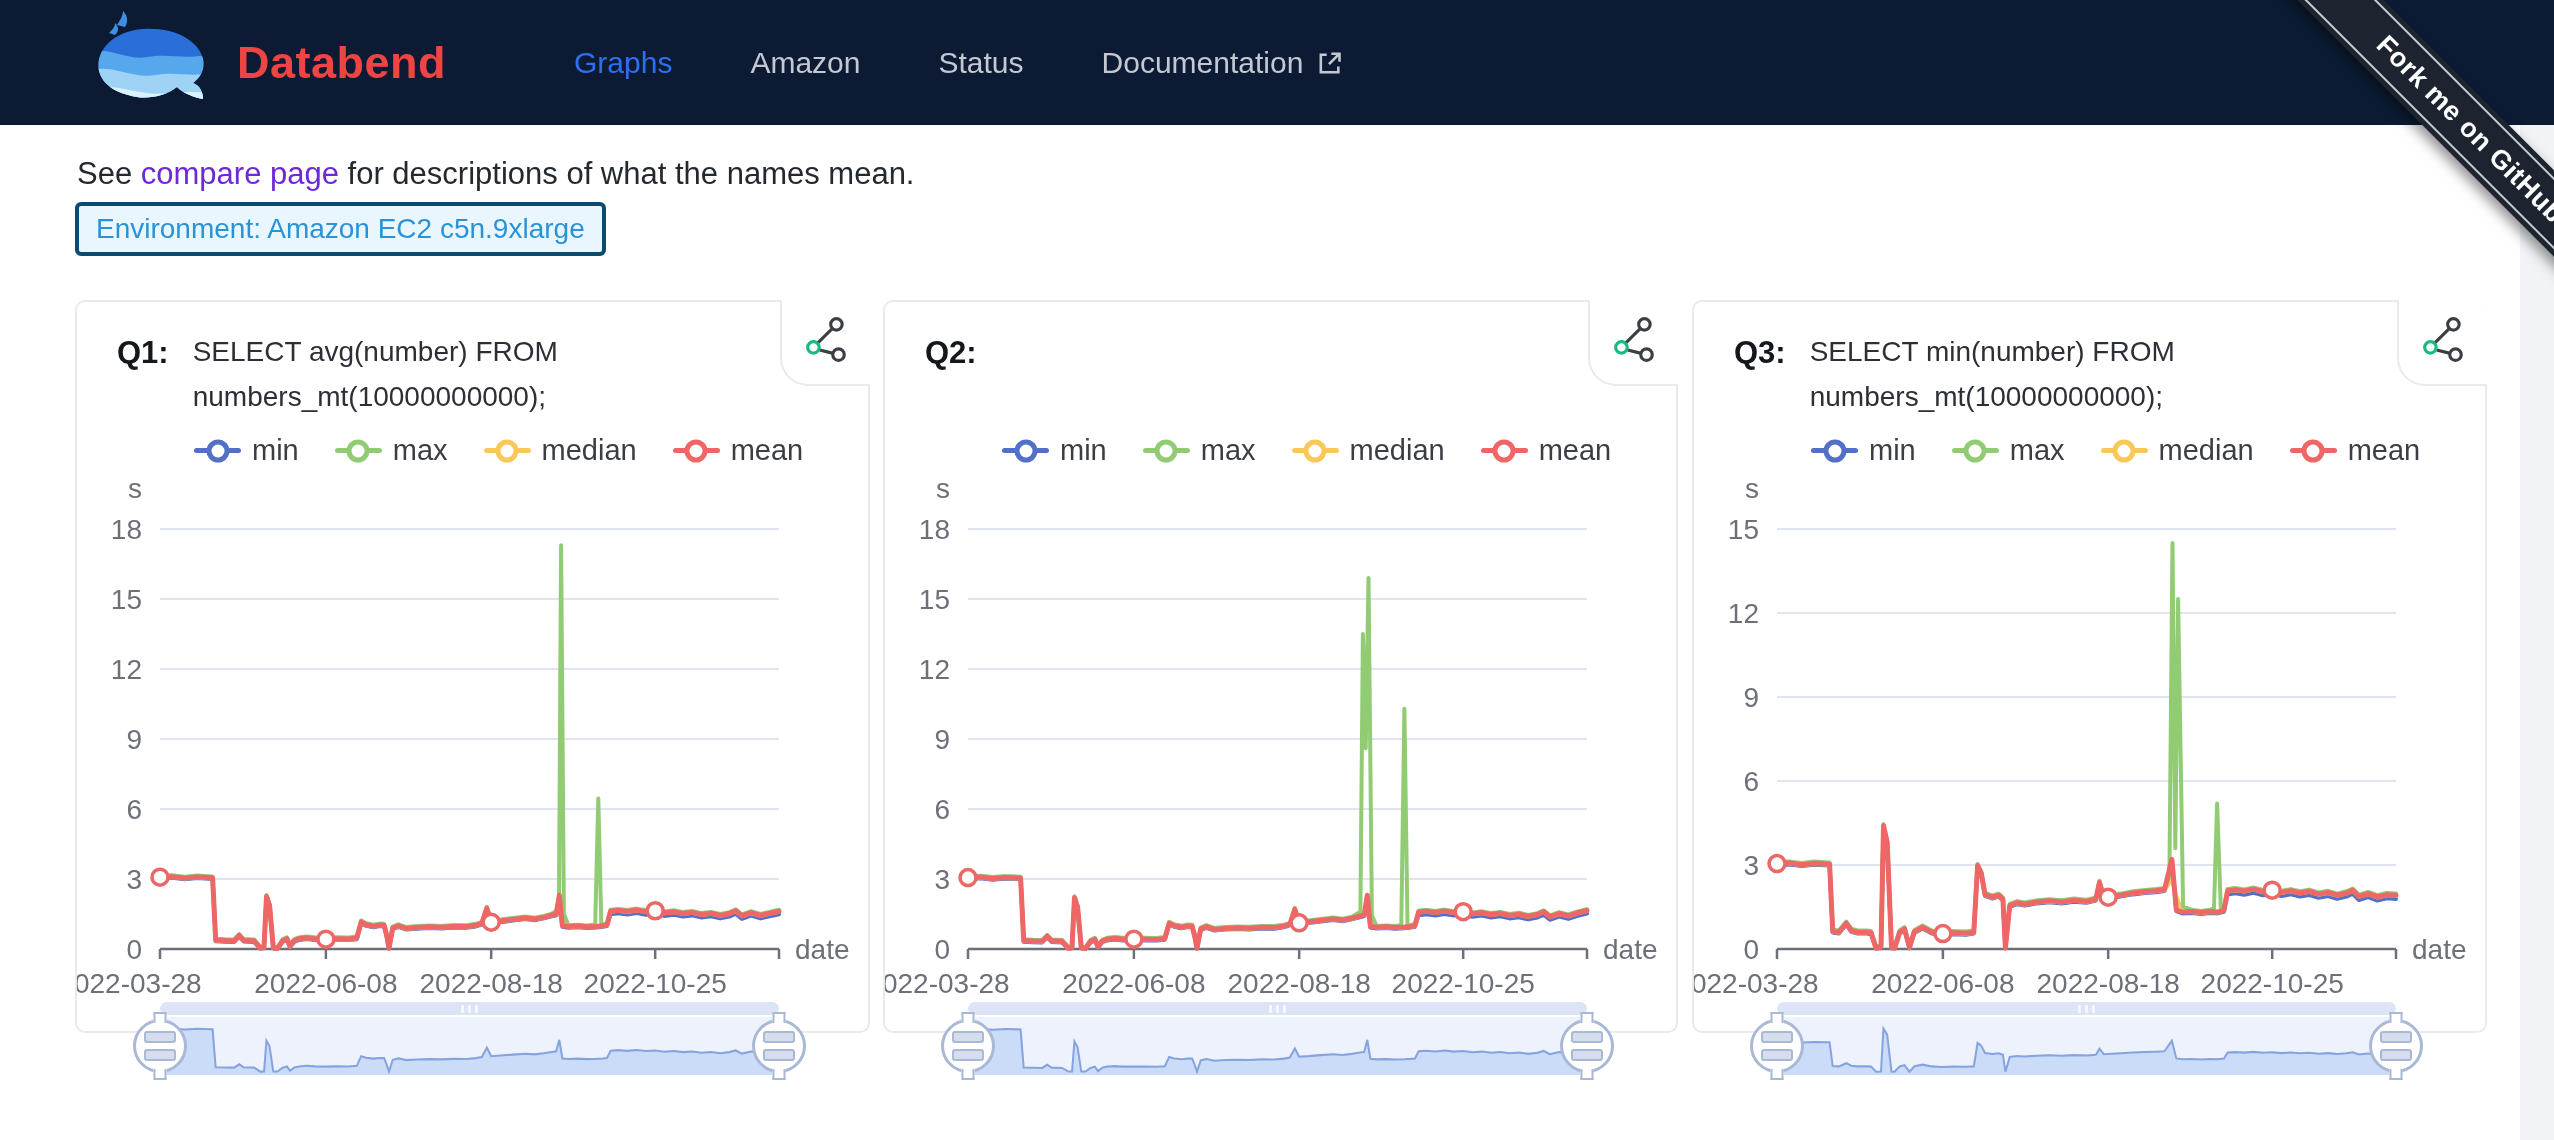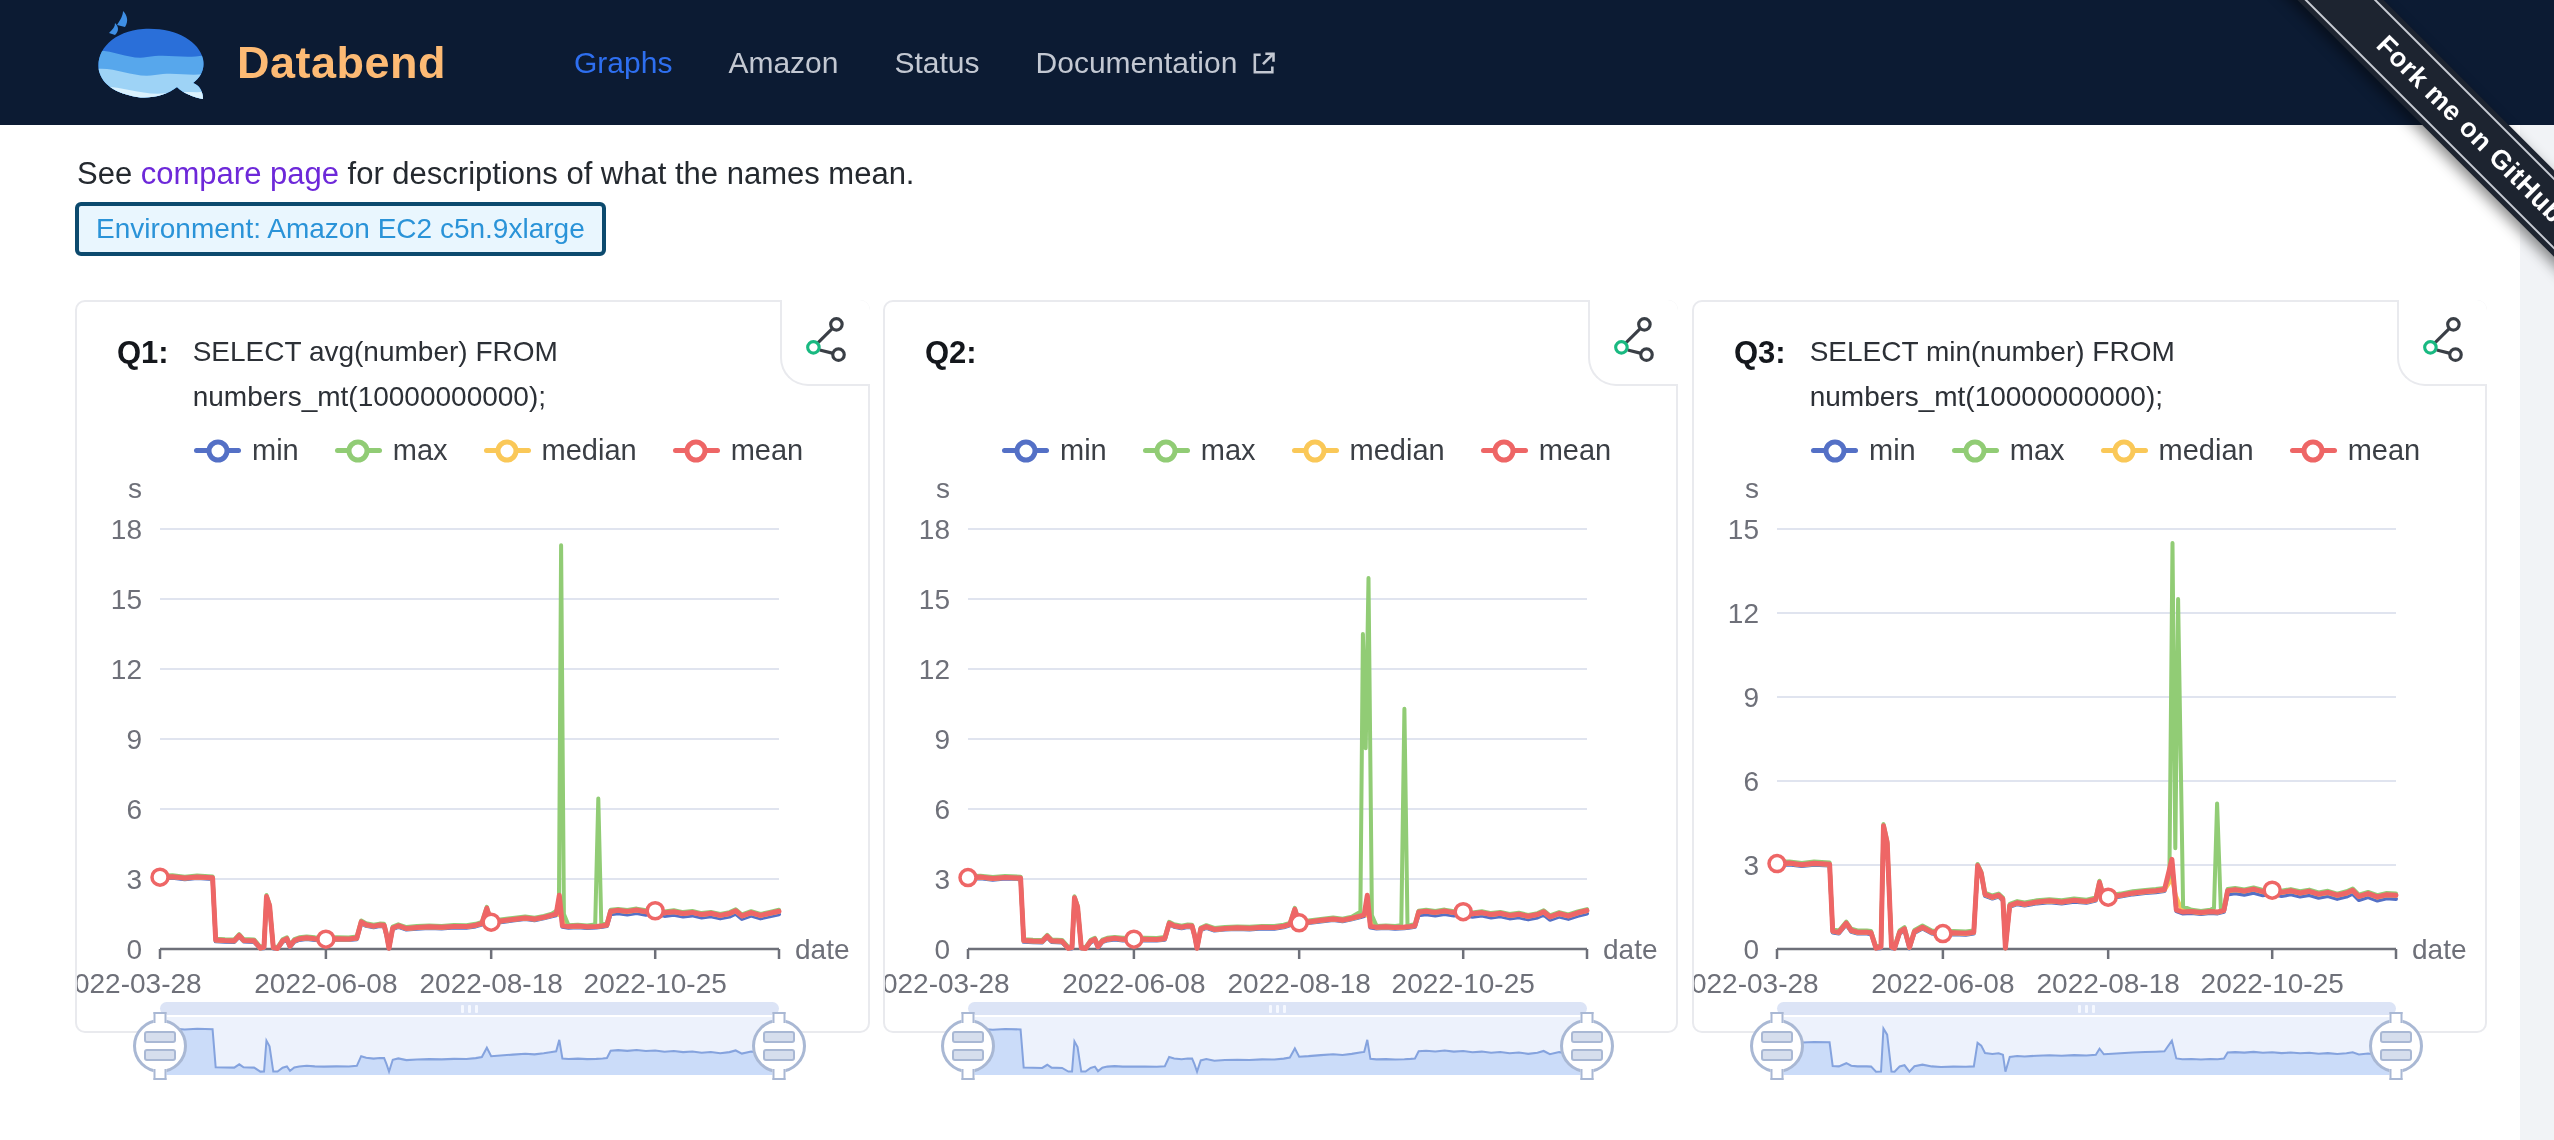--- a/index.html
+++ b/index.html
@@ -2,22 +2,22 @@
 <html><head>
 <meta charset="utf-8">
 <style>
   html,body{margin:0;padding:0;}
   .page{position:relative;width:2554px;height:1140px;overflow:hidden;background:#ffffff;
         font-family:"Liberation Sans","DejaVu Sans",sans-serif;}
   
   .header{position:absolute;top:0;left:0;right:0;height:125px;background:#0C1B33;
           display:flex;align-items:center;padding-left:85px;box-sizing:border-box;z-index:40;}
   .brand{display:flex;align-items:center;gap:20px;cursor:pointer;}
-  .brand-name{font-size:45px;font-weight:700;color:#fdba74;letter-spacing:.5px;}
-  .nav{display:flex;align-items:center;gap:56px;margin-left:128px;}
+  .brand-name{font-size:45px;font-weight:700;color:#ef4444;letter-spacing:.5px;}
+  .nav{display:flex;align-items:center;gap:78px;margin-left:128px;}
   .nav-item{font-size:30px;color:#C3C8D2;cursor:pointer;display:flex;align-items:center;gap:12px;}
   .nav-item.active{color:#2E6FF0;}
   
   .ribbon-wrap{position:absolute;top:0;right:0;width:372px;height:372px;overflow:hidden;z-index:60;}
   .ribbon{position:absolute;top:99px;right:-216px;width:600px;transform:rotate(45deg);
           background:#1D2430;padding:5px 0;box-shadow:0 6px 14px rgba(0,0,0,.45);cursor:pointer;}
   .ribbon-inner{display:block;border-top:2px solid #C8CCD4;border-bottom:2px solid #C8CCD4;
           color:#fff;font-size:27px;font-weight:700;text-align:center;padding:8px 0;letter-spacing:.5px;}
   
   .intro{position:absolute;top:156px;left:77px;font-size:31px;color:#24292F;}

